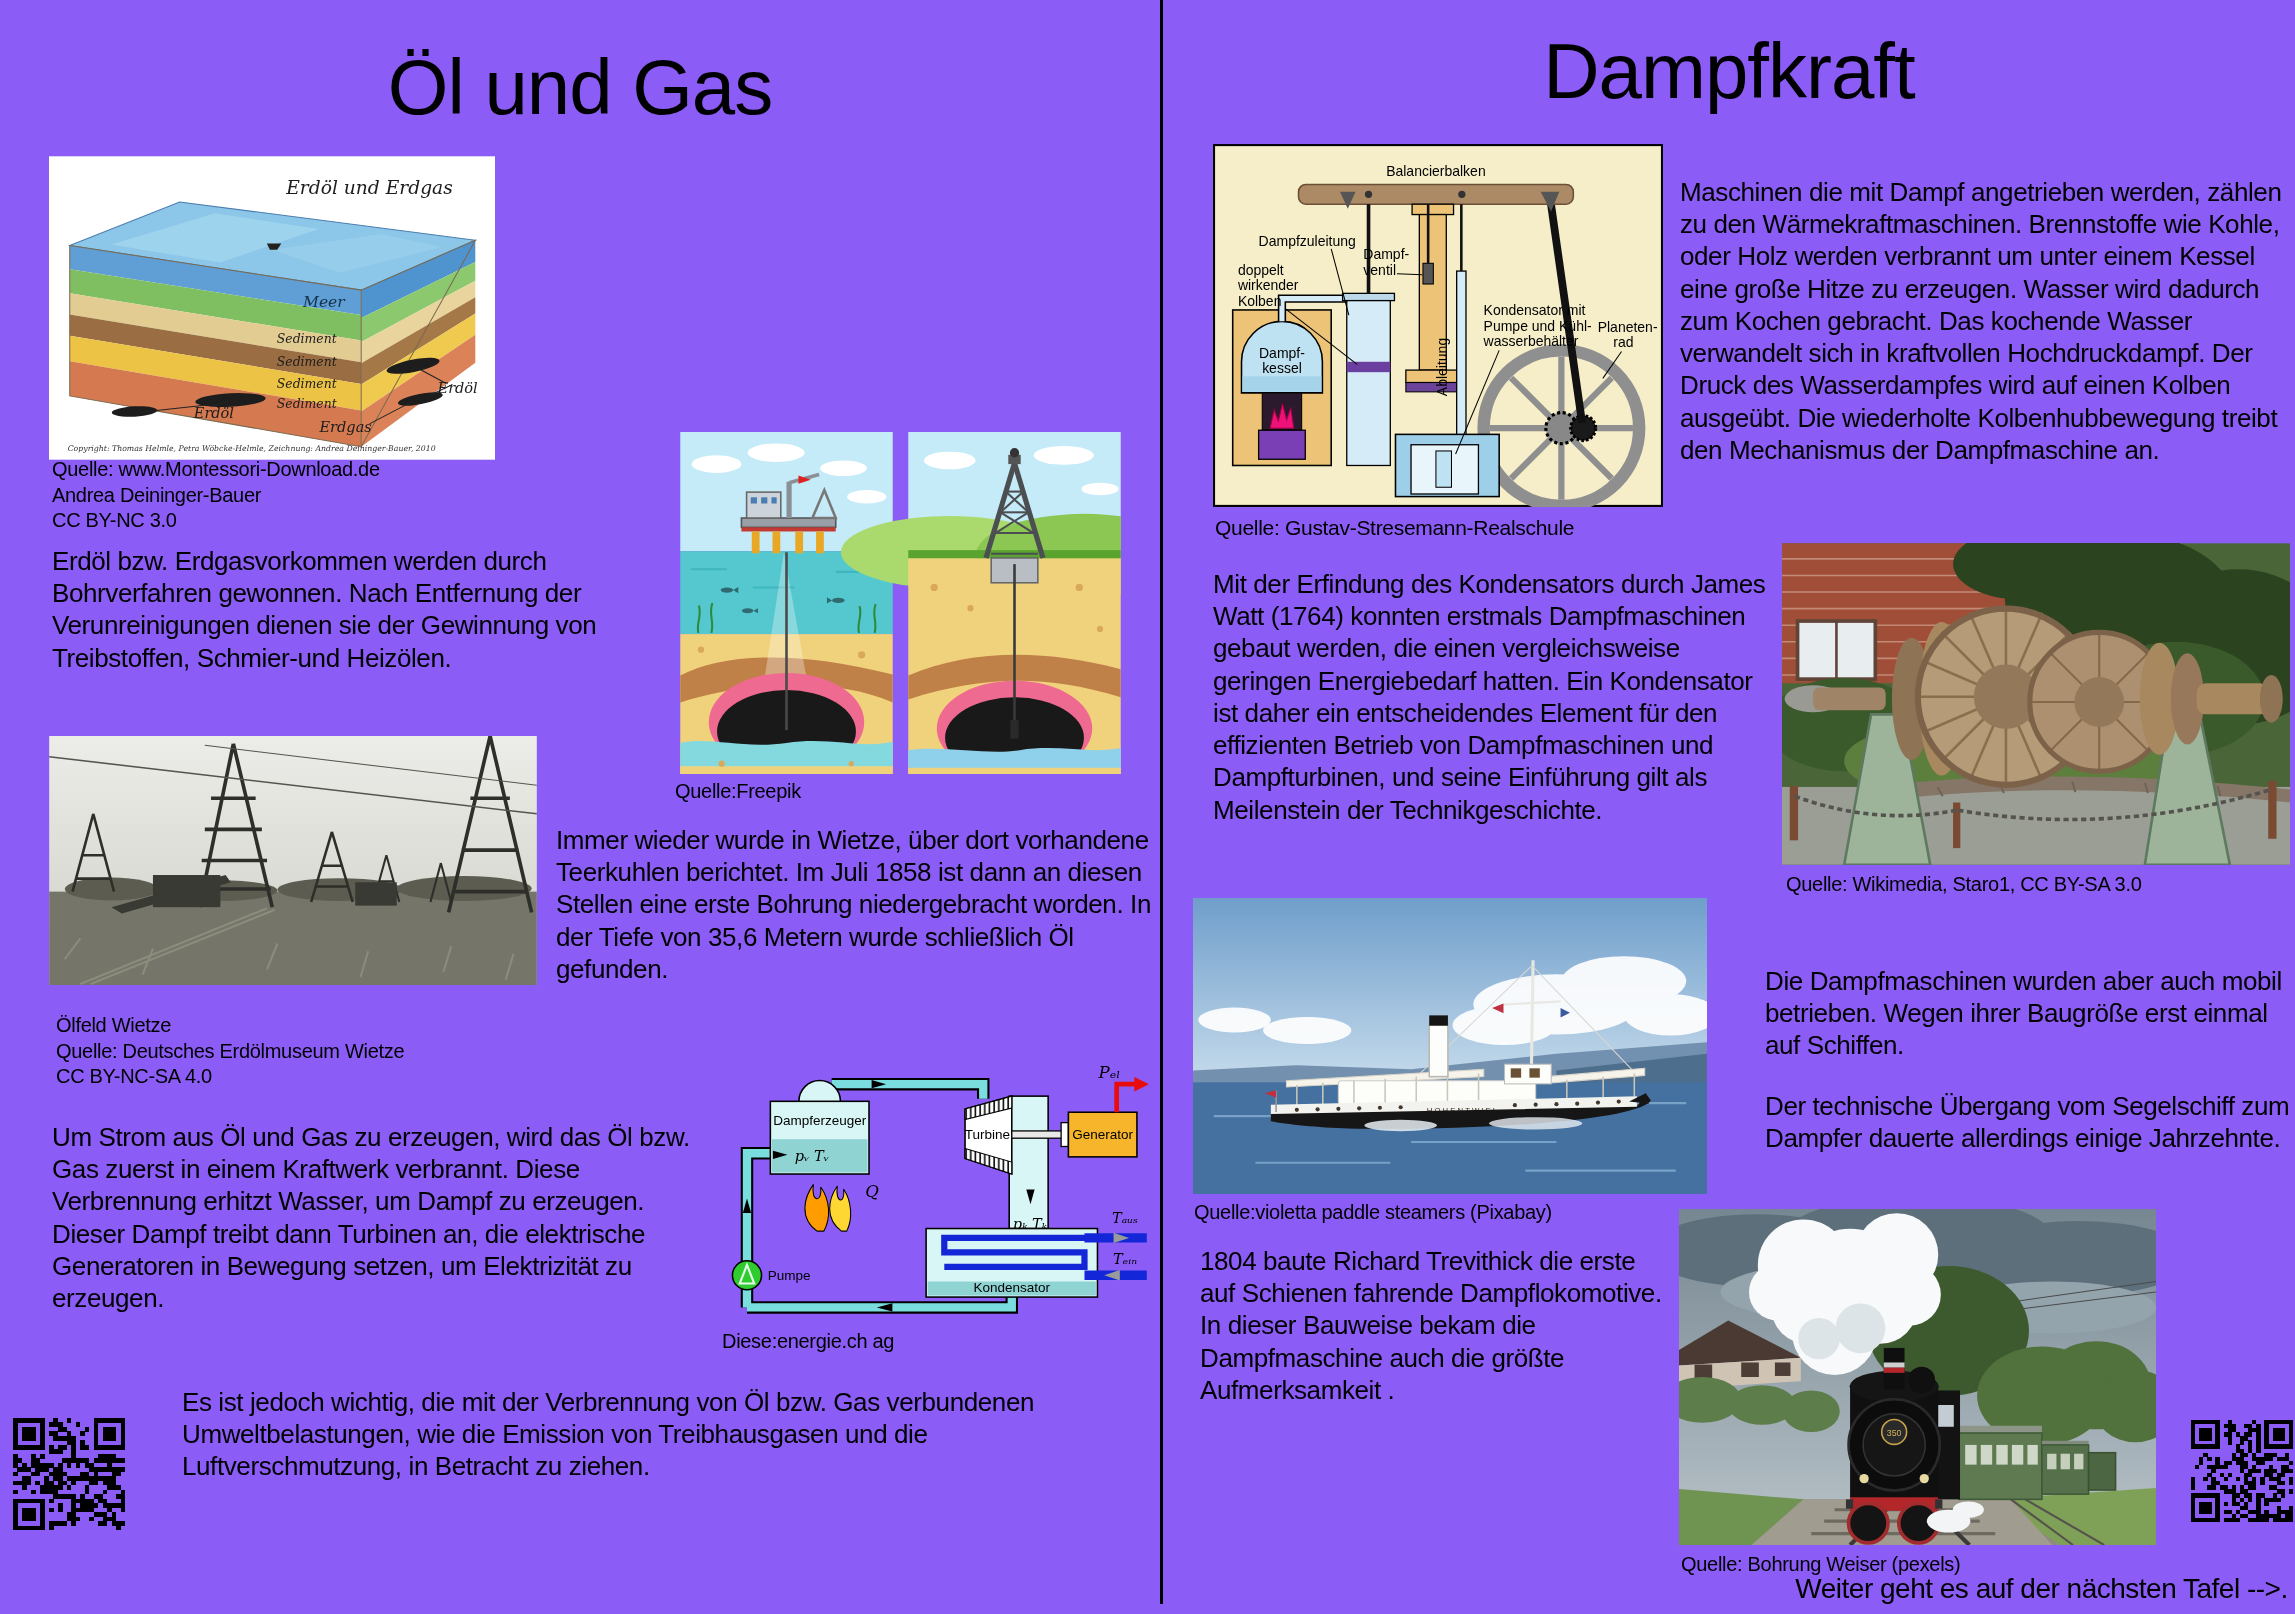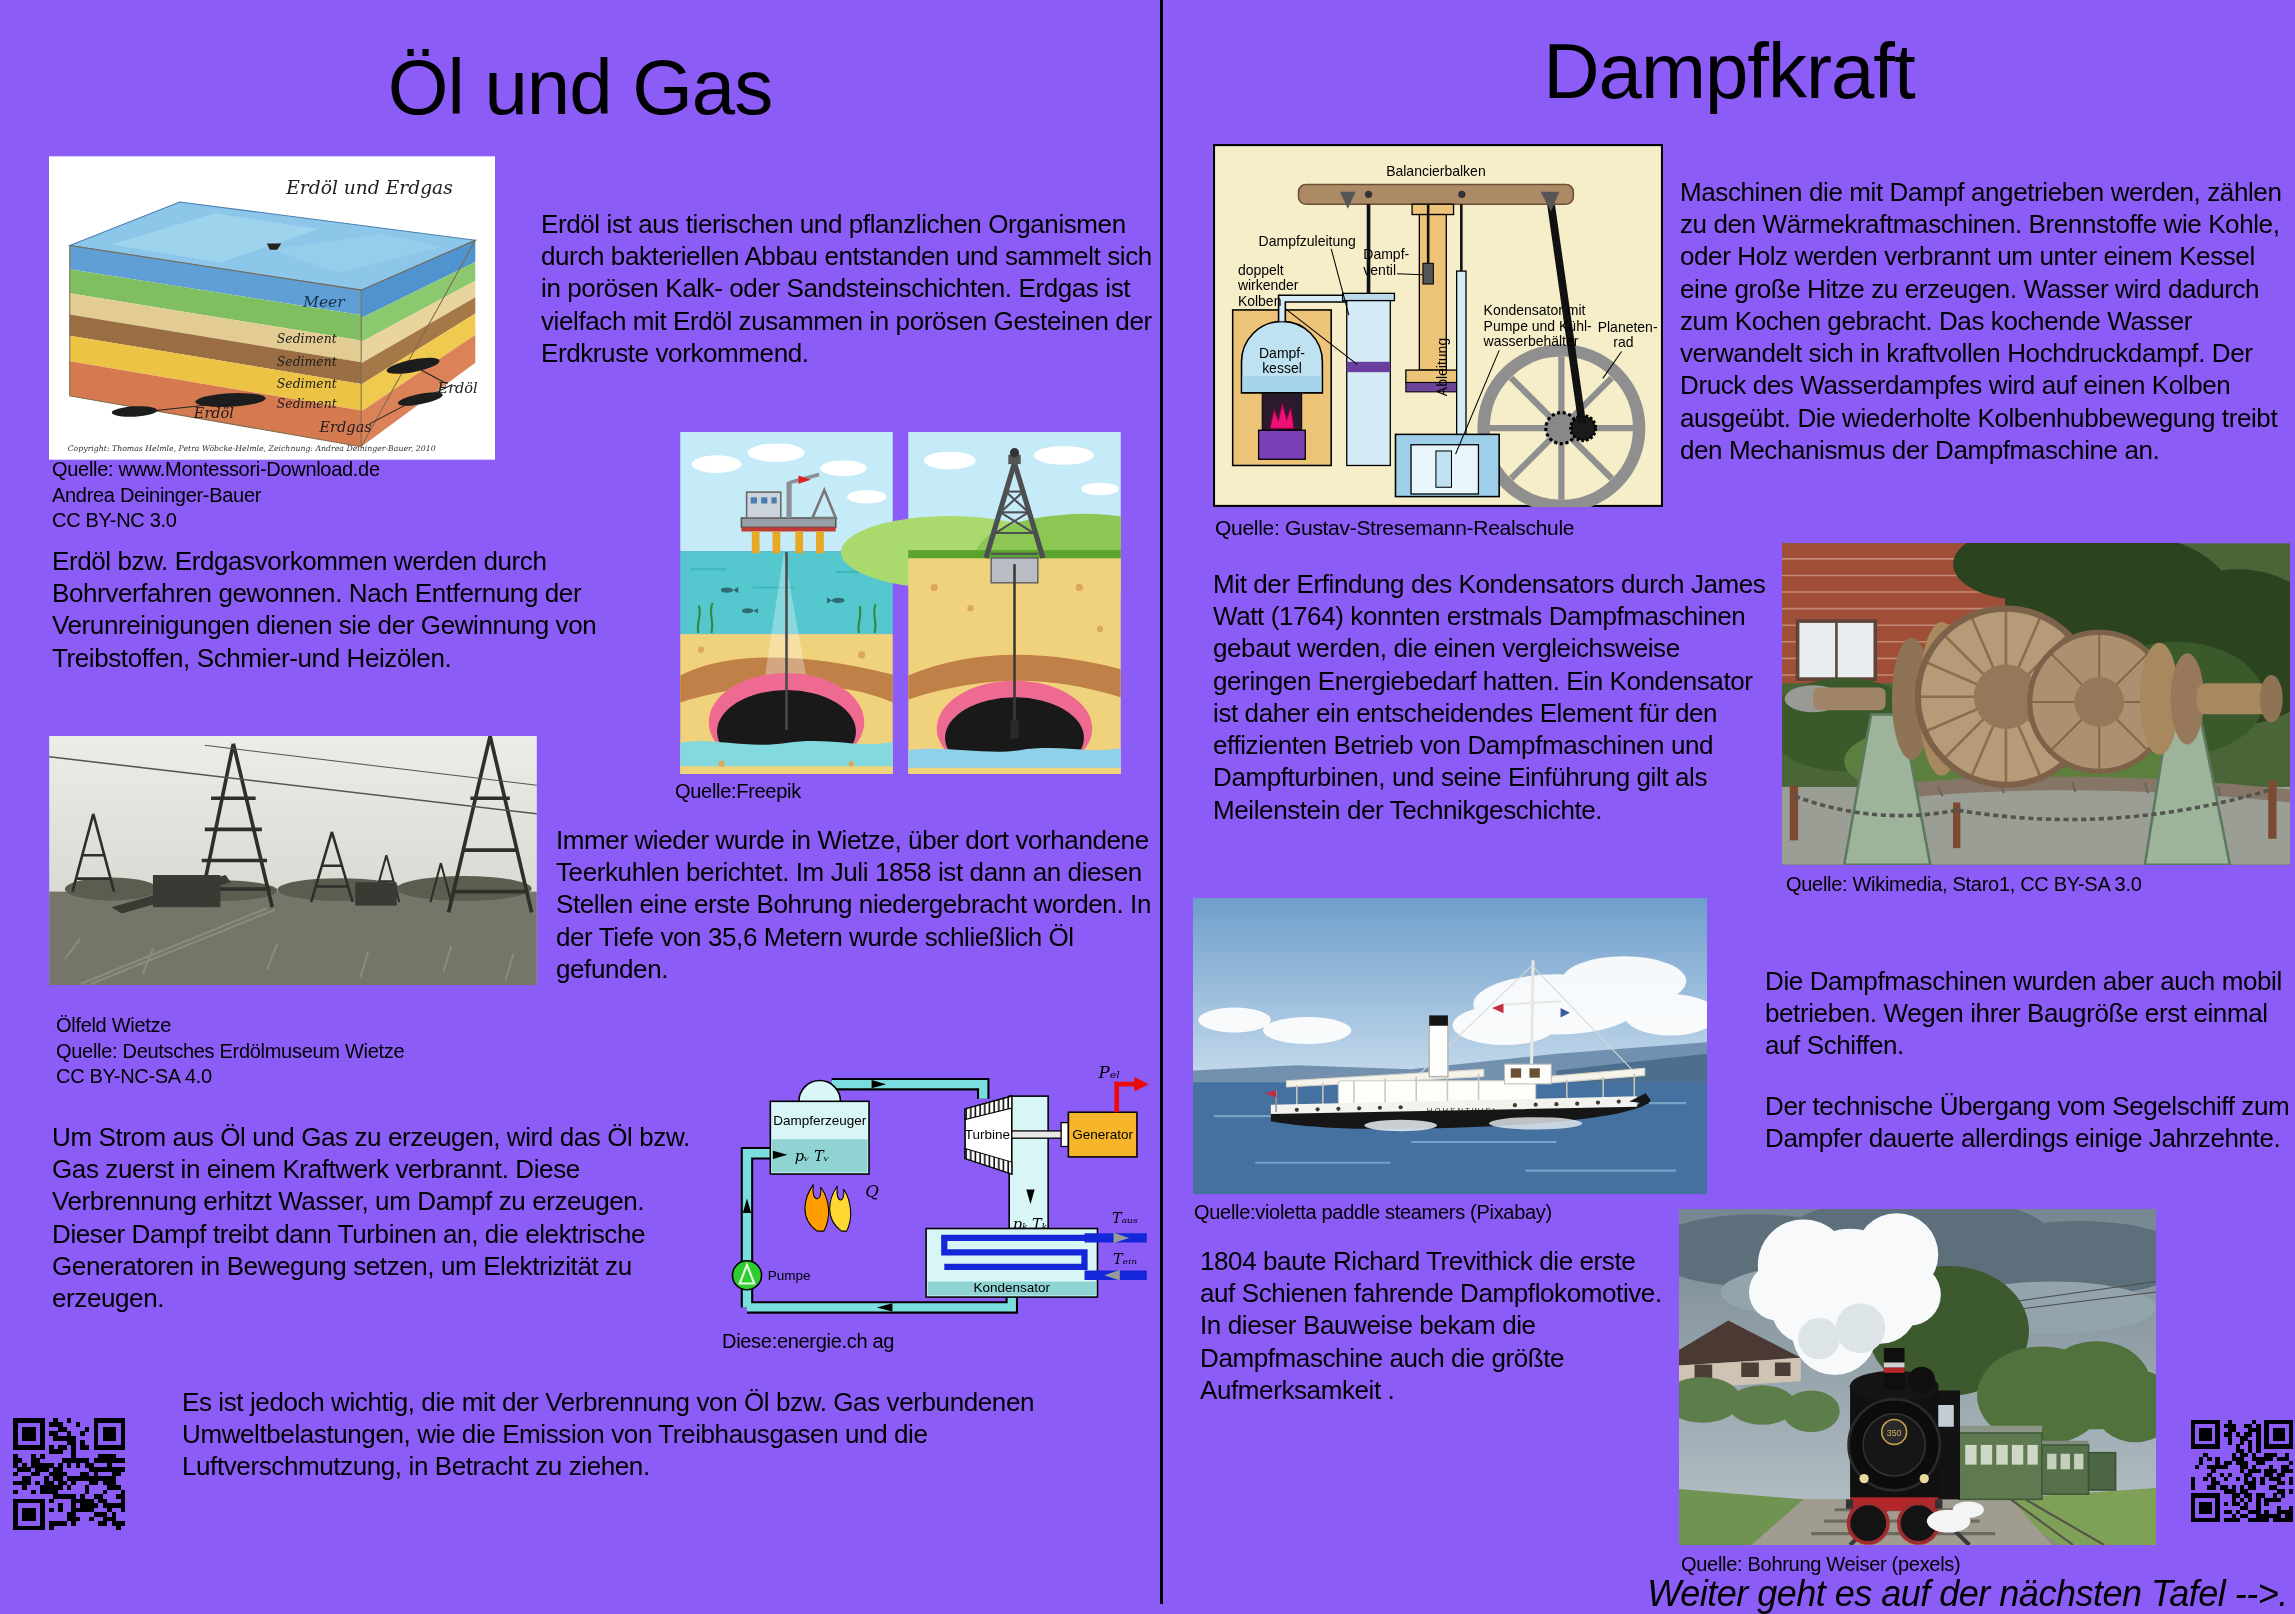--- a/index.html
+++ b/index.html
@@ -5,21 +5,21 @@
   html,body{margin:0;padding:0;background:#777;}
   .board{position:relative;width:2295px;height:1614px;background:#8b5cf6;
          font-family:"Liberation Sans",sans-serif;color:#000;overflow:hidden;}
   .title{position:absolute;font-size:78px;letter-spacing:-1px;white-space:nowrap;
          font-family:"Liberation Sans",sans-serif;}
   .t{position:absolute;font-size:26px;line-height:1.24;letter-spacing:-0.4px;}
   .cap{position:absolute;font-size:20px;line-height:1.28;letter-spacing:-0.3px;}
   .cap40{font-size:21px;}
   .fig{position:absolute;}
   .divider{position:absolute;background:#000;}
-  .footer{position:absolute;font-size:36px;letter-spacing:-0.5px;white-space:nowrap;font-style:italic;}
+  .footer{position:absolute;font-size:28px;letter-spacing:-0.5px;white-space:nowrap;}
   svg text{font-family:"Liberation Sans",sans-serif;}
   .dlab{font-size:26px;fill:#000;}
   .dlab27{font-size:27px;fill:#000;}
   .ser{font-family:"DejaVu Serif",serif;font-style:italic;}
   .qr{position:absolute;}
 </style>
 </head>
 <body>
 
 <div class="board">
@@ -73,21 +73,20 @@
       <text x="36" y="568" class="ser" font-size="15" fill="#333">Copyright: Thomas Helmle, Petra Wöbcke-Helmle, Zeichnung: Andrea Deininger-Bauer, 2010</text>
     </svg>
   </div>
 
   <div class="cap" style="left:52px;top:457px;">
     <div>Quelle: www.Montessori-Download.de</div>
     <div>Andrea Deininger-Bauer</div>
     <div>CC BY-NC 3.0</div>
   </div>
 
-  <div class="t" style="left:541px;top:208px;width:617px;">Erdöl ist aus tierischen und pflanzlichen Organismen durch bakteriellen Abbau entstanden und sammelt sich in porösen Kalk- oder Sandsteinschichten. Erdgas ist vielfach mit Erdöl zusammen in porösen Gesteinen der Erdkruste vorkommend.</div>
 
   <div class="t" style="left:52px;top:545px;width:555px;">Erdöl bzw. Erdgasvorkommen werden durch Bohrverfahren gewonnen. Nach Entfernung der Verunreinigungen dienen sie der Gewinnung von Treibstoffen, Schmier-und Heizölen.</div>
 
   <div class="fig" style="left:49px;top:736px;width:488px;height:249px;">
     <svg viewBox="0 0 940 480" width="488" height="249">
       <defs>
         <linearGradient id="bwsky" x1="0" y1="0" x2="0" y2="1">
           <stop offset="0" stop-color="#ecece8"></stop>
             <stop offset="1" stop-color="#d0d0c9"></stop>
         </linearGradient>

